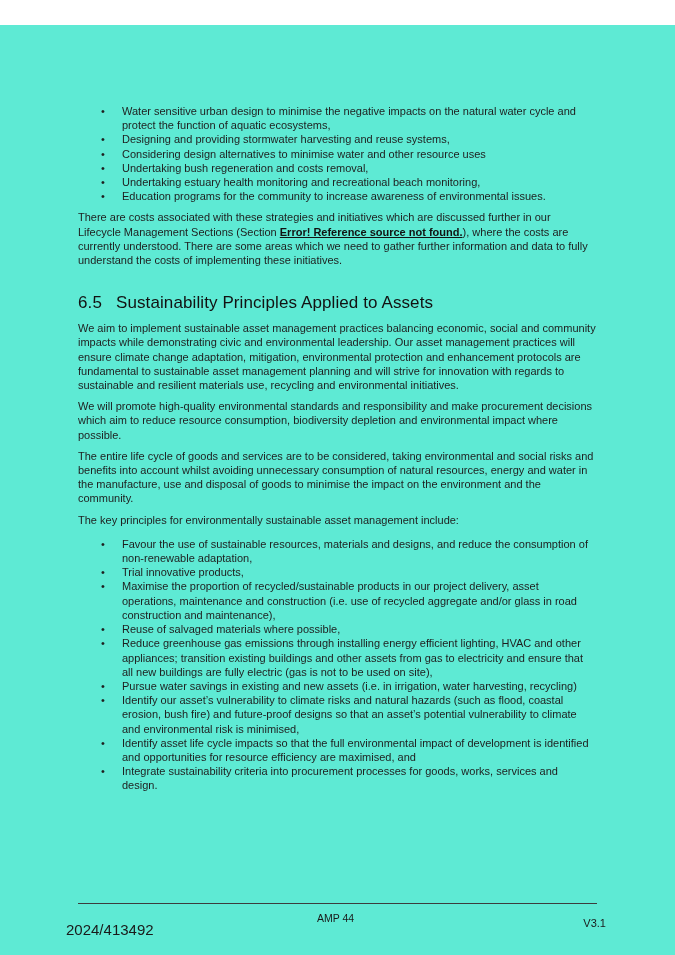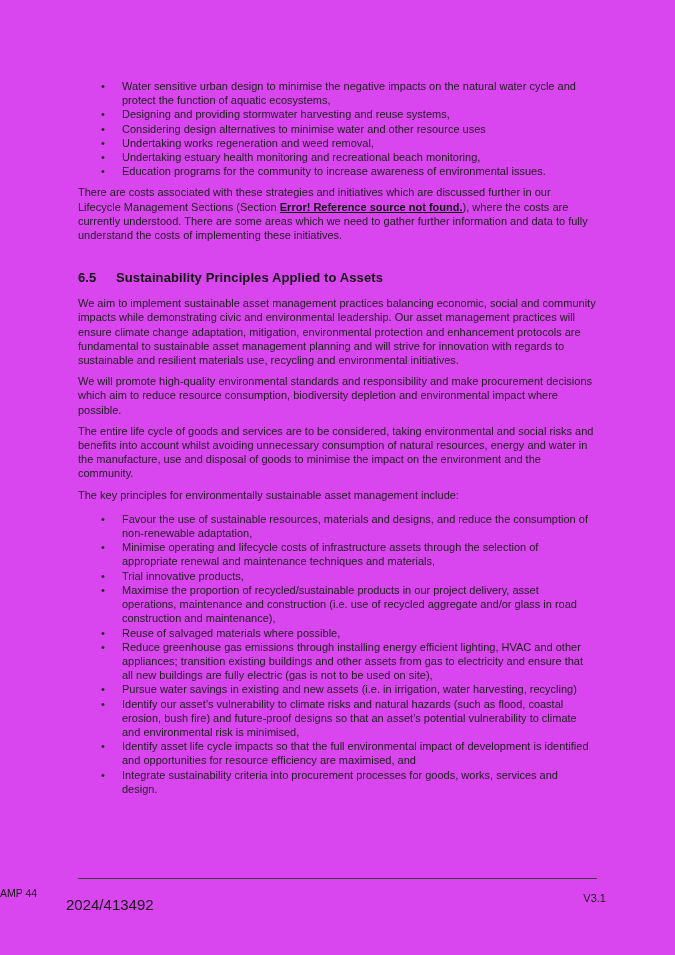--- a/index.html
+++ b/index.html
@@ -11,21 +11,22 @@
     height: 955px;
     background: #ffffff;
     font-family: "Liberation Sans", sans-serif;
     color: #1e1e1e;
     position: relative;
     overflow: hidden;
   }
   .page {
     position: absolute;
     inset: 0;
-    background: #d946ef;
+    background: #5eead4;
+    margin-top: 25px;
   }
   .content {
     position: absolute;
     left: 78px;
     top: 79px;
     width: 518px;
     font-size: 11px;
     line-height: 14.2px;
     text-align: left;
   }
@@ -41,23 +42,23 @@
     position: relative;
     padding-left: 44px;
   }
   ul.doc-list > li::before {
     content: "\2022";
     position: absolute;
     left: 23px;
     top: 0;
   }
   h2.section-heading {
-    font-size: 13px;
+    font-size: 17px;
     line-height: 17px;
-    font-weight: 700;
+    font-weight: 400;
     color: #121212;
     margin: 27px 0 10px 0;
     letter-spacing: 0.1px;
   }
   h2.section-heading .section-num {
     display: inline-block;
     width: 38px;
   }
   .bold-inline {
     font-weight: 700;
@@ -81,20 +82,21 @@
     left: 66px;
     top: 896px;
     font-size: 15px;
     color: #1a1a1a;
   }
   .footer-center {
     position: absolute;
     left: 0;
     top: 887px;
     width: 671px;
+    text-align: center;
     font-size: 10.5px;
     color: #1a1a1a;
   }
   .footer-right {
     position: absolute;
     right: 69px;
     top: 892px;
     font-size: 11px;
     color: #1a1a1a;
   }
@@ -103,40 +105,39 @@
 <body>
 
 <div class="page">
 
   <div class="content">
 
     <ul class="doc-list">
       <li>Water sensitive urban design to minimise the negative impacts on the natural water cycle and protect the function of aquatic ecosystems,</li>
       <li>Designing and providing stormwater harvesting and reuse systems,</li>
       <li>Considering design alternatives to minimise water and other resource uses</li>
-      <li>Undertaking works regeneration and weed removal,</li>
+      <li>Undertaking bush regeneration and costs removal,</li>
       <li>Undertaking estuary health monitoring and recreational beach monitoring,</li>
       <li>Education programs for the community to increase awareness of environmental issues.</li>
     </ul>
 
     <p><span>There are costs associated with these strategies and initiatives which are discussed further in our Lifecycle Management Sections (Section </span><span class="bold-inline">Error! Reference source not found.</span><span>), where the costs are currently understood. There are some areas which we need to gather further information and data to fully understand the costs of implementing these initiatives.</span></p>
 
     <h2 class="section-heading"><span class="section-num">6.5</span><span>Sustainability Principles Applied to Assets</span></h2>
 
     <p>We aim to implement sustainable asset management practices balancing economic, social and community impacts while demonstrating civic and environmental leadership. Our asset management practices will ensure climate change adaptation, mitigation, environmental protection and enhancement protocols are fundamental to sustainable asset management planning and will strive for innovation with regards to sustainable and resilient materials use, recycling and environmental initiatives.</p>
 
     <p>We will promote high-quality environmental standards and responsibility and make procurement decisions which aim to reduce resource consumption, biodiversity depletion and environmental impact where possible.</p>
 
     <p>The entire life cycle of goods and services are to be considered, taking environmental and social risks and benefits into account whilst avoiding unnecessary consumption of natural resources, energy and water in the manufacture, use and disposal of goods to minimise the impact on the environment and the community.</p>
 
     <p>The key principles for environmentally sustainable asset management include:</p>
 
     <ul class="doc-list principles-list">
       <li>Favour the use of sustainable resources, materials and designs, and reduce the consumption of non-renewable adaptation,</li>
-      <li>Minimise operating and lifecycle costs of infrastructure assets through the selection of appropriate renewal and maintenance techniques and materials,</li>
       <li>Trial innovative products,</li>
       <li>Maximise the proportion of recycled/sustainable products in our project delivery, asset operations, maintenance and construction (i.e. use of recycled aggregate and/or glass in road construction and maintenance),</li>
       <li>Reuse of salvaged materials where possible,</li>
       <li>Reduce greenhouse gas emissions through installing energy efficient lighting, HVAC and other appliances; transition existing buildings and other assets from gas to electricity and ensure that all new buildings are fully electric (gas is not to be used on site),</li>
       <li>Pursue water savings in existing and new assets (i.e. in irrigation, water harvesting, recycling)</li>
       <li>Identify our asset’s vulnerability to climate risks and natural hazards (such as flood, coastal erosion, bush fire) and future-proof designs so that an asset’s potential vulnerability to climate and environmental risk is minimised,</li>
       <li>Identify asset life cycle impacts so that the full environmental impact of development is identified and opportunities for resource efficiency are maximised, and</li>
       <li>Integrate sustainability criteria into procurement processes for goods, works, services and design.</li>
     </ul>
 

